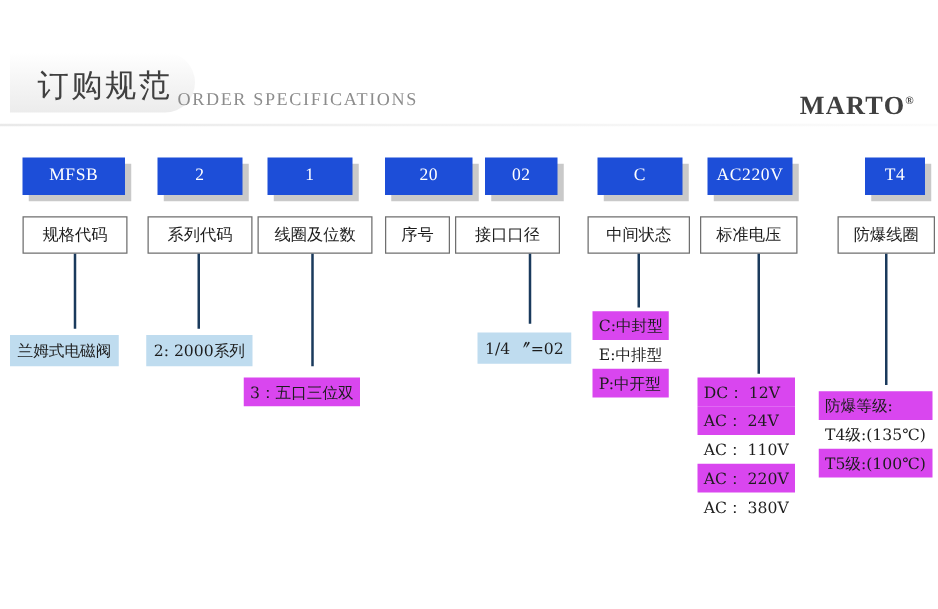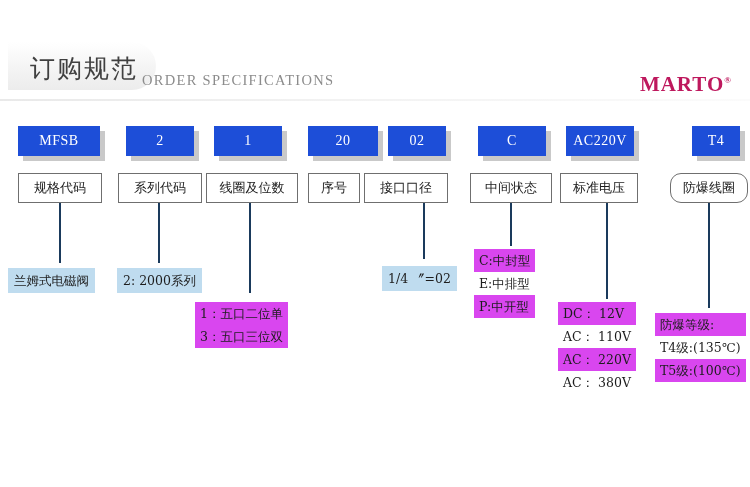--- a/index.html
+++ b/index.html
@@ -29,21 +29,21 @@
     white-space:nowrap;
   }
   .title-en{
     position:absolute;left:142px;top:72px;
     font-size:14.5px;color:#8c8c8c;letter-spacing:1.3px;
     white-space:nowrap;
     font-family:"Liberation Serif",serif;
   }
   .brand{
     position:absolute;right:18px;top:72px;
-    font-size:21px;font-weight:bold;color:#be185d;
+    font-size:21px;font-weight:bold;color:#404040;
     letter-spacing:1px;white-space:nowrap;
     font-family:"Liberation Serif",serif;
   }
   .brand sup{font-size:9px;vertical-align:super;}
 
   
   .chip{
     position:absolute;height:30px;
     background:#1d4ed8;
     color:#ffffff;
@@ -112,21 +112,20 @@
       <div class="vline" style="left: 59px; top: 203px; height: 60px;"></div>
       <div class="desc single" style="left: 8px; top: 268px;">兰姆式电磁阀</div>
       <div class="chip" style="left: 126px; top: 126px; width: 68px;">2</div>
       <div class="lbox" style="left: 118px; top: 173px; width: 82px;">系列代码</div>
       <div class="vline" style="left: 158px; top: 203px; height: 60px;"></div>
       <div class="desc single" style="left: 117px; top: 268px;">2: 2000系列</div>
       <div class="chip" style="left: 214px; top: 126px; width: 68px;">1</div>
       <div class="lbox" style="left: 206px; top: 173px; width: 90px;">线圈及位数</div>
       <div class="vline" style="left: 249px; top: 203px; height: 90px;"></div>
       <div class="desc" style="left: 195px; top: 302px;">
-        <span class="row hl">1：五口二位单</span>
         <span class="row hl">3：五口三位双</span>
       </div>
       <div class="chip" style="left: 308px; top: 126px; width: 70px;">20</div>
       <div class="lbox" style="left: 308px; top: 173px; width: 50px;">序号</div>
       <div class="chip" style="left: 388px; top: 126px; width: 58px;">02</div>
       <div class="lbox" style="left: 364px; top: 173px; width: 82px;">接口口径</div>
       <div class="vline" style="left: 423px; top: 203px; height: 56px;"></div>
       <div class="desc single" style="left: 382px; top: 266px;">1/4 〞=02</div>
       <div class="chip" style="left: 478px; top: 126px; width: 68px;">C</div>
       <div class="lbox" style="left: 470px; top: 173px; width: 80px;">中间状态</div>
@@ -134,26 +133,27 @@
       <div class="desc" style="left: 474px; top: 249px;">
         <span class="row hl">C:中封型</span>
         <span class="row">E:中排型</span>
         <span class="row hl">P:中开型</span>
       </div>
       <div class="chip" style="left: 566px; top: 126px; width: 68px;">AC220V</div>
       <div class="lbox" style="left: 560px; top: 173px; width: 76px;">标准电压</div>
       <div class="vline" style="left: 606px; top: 203px; height: 96px;"></div>
       <div class="desc" style="left: 558px; top: 302px;">
         <span class="row hl">DC： 12V</span>
+        <span class="row hl">AC： 24V</span>
         <span class="row">AC： 110V</span>
         <span class="row hl">AC： 220V</span>
         <span class="row">AC： 380V</span>
       </div>
       <div class="chip" style="left: 692px; top: 126px; width: 48px;">T4</div>
-      <div class="lbox" style="left: 670px; top: 173px; width: 76px; border-radius: 11px;">防爆线圈</div>
+      <div class="lbox" style="left: 670px; top: 173px; width: 76px;">防爆线圈</div>
       <div class="vline" style="left: 708px; top: 203px; height: 105px;"></div>
       <div class="desc" style="left: 655px; top: 313px;">
         <span class="row hl">防爆等级:</span>
         <span class="row">T4级:(135℃)</span>
         <span class="row hl">T5级:(100℃)</span>
       </div>
     </div>
 
 </div>
 

